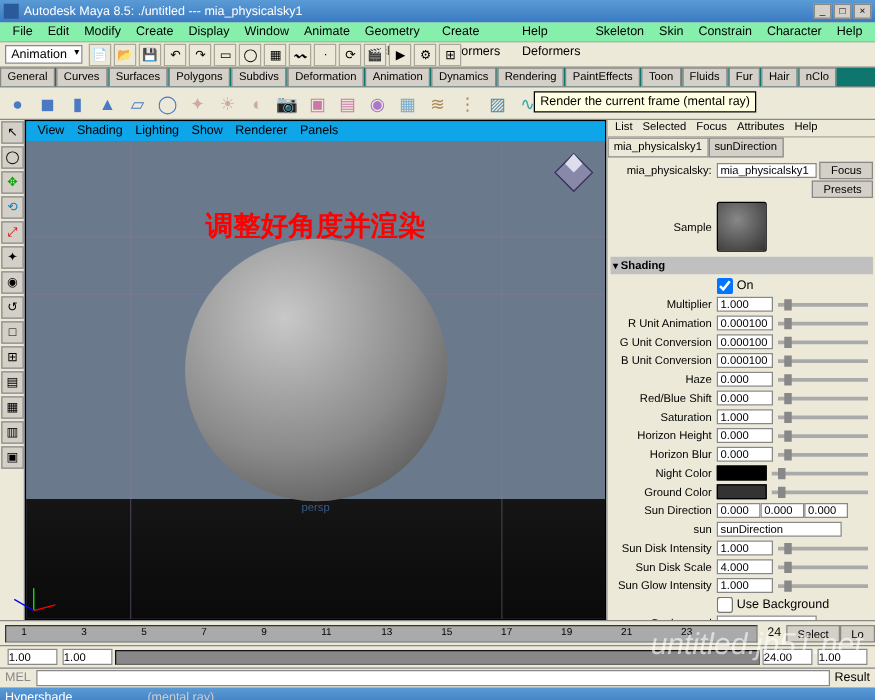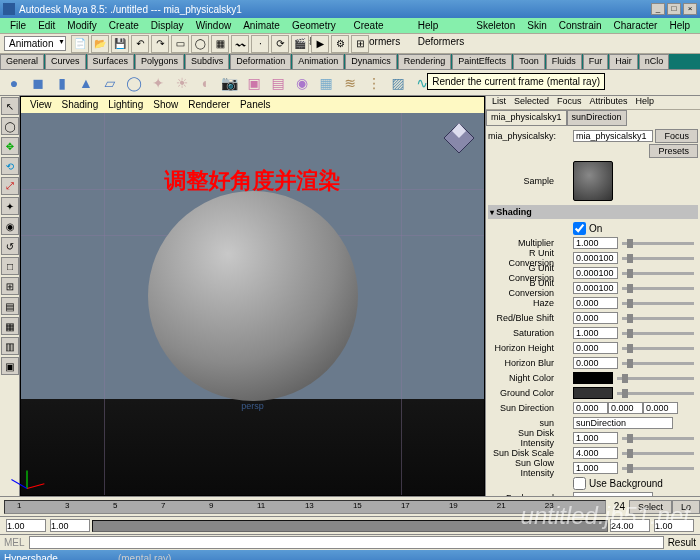--- a/index.html
+++ b/index.html
@@ -15,37 +15,37 @@
 .toolrow .tb{width:18px;height:18px;border:1px solid #aca899;background:#ece9d8;margin:0 1px;display:flex;align-items:center;justify-content:center}
 .shelf-tabs{background:#0f766e;height:16px;display:flex;border-bottom:1px solid #888}
 .shelf-tabs span{padding:1px 5px;border:1px solid #888;border-bottom:none;background:#d4d0c8;margin-right:1px;font-size:9px}
 .shelf{background:#ece9d8;height:26px;display:flex;align-items:center;padding:0 2px;border-bottom:1px solid #888}
 .shelf .si{width:22px;height:22px;margin:0 1px;display:flex;align-items:center;justify-content:center;font-size:14px}
 .tooltip{position:absolute;right:95px;top:73px;background:#ffffe1;border:1px solid #000;padding:2px 4px;font-size:10px;z-index:50}
 .main{display:flex;height:400px}
 .toolbox{width:20px;background:#ece9d8;border-right:1px solid #888;display:flex;flex-direction:column}
 .toolbox .ti{width:18px;height:18px;border:1px solid #888;margin:1px;background:#d4d0c8;display:flex;align-items:center;justify-content:center;font-size:10px}
 .viewport{flex:1;display:flex;flex-direction:column;border:1px solid #000;background:#5f6b7a}
-.vp-menu{background:#fef9c3;height:16px;display:flex;padding:0 4px}
+.vp-menu{background:#0ea5e9;height:16px;display:flex;padding:0 4px}
 .vp-menu span{padding:0 5px;line-height:16px}
 .vp-canvas{flex:1;position:relative;background:linear-gradient(#6a7a8c 0%,#6a7a8c 75%,#151515 75%,#0a0a0a 100%)}
 .grid-line{position:absolute;background:rgba(140,120,160,0.4)}
 .sphere{position:absolute;left:50%;top:48%;transform:translate(-50%,-50%);width:210px;height:210px;border-radius:50%;background:radial-gradient(circle at 38% 30%,#c8c8c8,#8a8a8a 55%,#4a4a4a 95%)}
 .overlay-text{position:absolute;left:50%;top:14%;transform:translateX(-50%);color:#f00;font-size:22px;font-weight:bold;font-family:SimHei,sans-serif}
 .axis{position:absolute;left:6px;bottom:6px;width:30px;height:30px}
 .axis .ax{position:absolute;left:0;bottom:0;width:18px;height:1px;transform-origin:left}
 .viewcube{position:absolute;right:8px;top:8px;width:34px;height:34px}
 .ae{width:215px;background:#ece9d8;border-left:1px solid #888;display:flex;flex-direction:column;overflow:hidden}
 .ae-menu{height:14px;display:flex;padding:0 2px;border-bottom:1px solid #aca899}
 .ae-menu span{padding:0 4px;font-size:9px}
 .ae-tabs{height:16px;display:flex}
 .ae-tabs span{border:1px solid #888;padding:1px 4px;background:#d4d0c8;font-size:9px}
 .ae-body{flex:1;overflow-y:auto;padding:2px}
 .ae-row{display:flex;align-items:center;margin:1px 0;height:14px}
-.ae-row label{width:85px;text-align:right;padding-right:19px;font-size:9px}
+.ae-row label{width:85px;text-align:right;padding-right:4px;font-size:9px}
 .ae-row input[type=text]{width:45px;height:12px;border:1px solid #888;font-size:9px;padding:0 2px}
 .ae-row .slider{flex:1;height:3px;background:#aaa;margin:0 4px;position:relative}
 .ae-row .slider::before{content:"";position:absolute;left:5px;top:-3px;width:6px;height:9px;background:#888}
 .ae-btn{border:1px solid #888;background:#d4d0c8;padding:1px 8px;font-size:9px}
 .swatch{width:40px;height:12px;border:1px solid #000}
 .section-hdr{background:#c0c0c0;font-weight:bold;padding:2px;margin:2px 0;font-size:9px}
 .section-hdr::before{content:"▾ ";font-size:8px}
 .preview{width:40px;height:40px;background:radial-gradient(circle at 40% 35%,#888,#333);border:1px solid #000;border-radius:2px}
 .timeline{height:20px;background:#ece9d8;display:flex;align-items:center;border-top:1px solid #888}
 .timeline .tl{flex:1;height:14px;background:#aaa;margin:0 4px;position:relative;border:1px inset #888}
@@ -228,21 +228,21 @@
         <label></label>
         <input type="checkbox" checked="" style="">
         <span style="margin-left:3px">On</span>
       </div>
       <div class="ae-row">
           <label>Multiplier</label>
           <input type="text" value="1.000" style="">
           <div class="slider"></div>
         </div>
       <div class="ae-row">
-          <label>R Unit Conversion</label>
+          <label>R Unit Animation</label>
           <input type="text" value="0.000100" style="">
           <div class="slider"></div>
         </div>
       <div class="ae-row">
           <label>G Unit Conversion</label>
           <input type="text" value="0.000100" style="">
           <div class="slider"></div>
         </div>
       <div class="ae-row">
           <label>B Unit Conversion</label>

